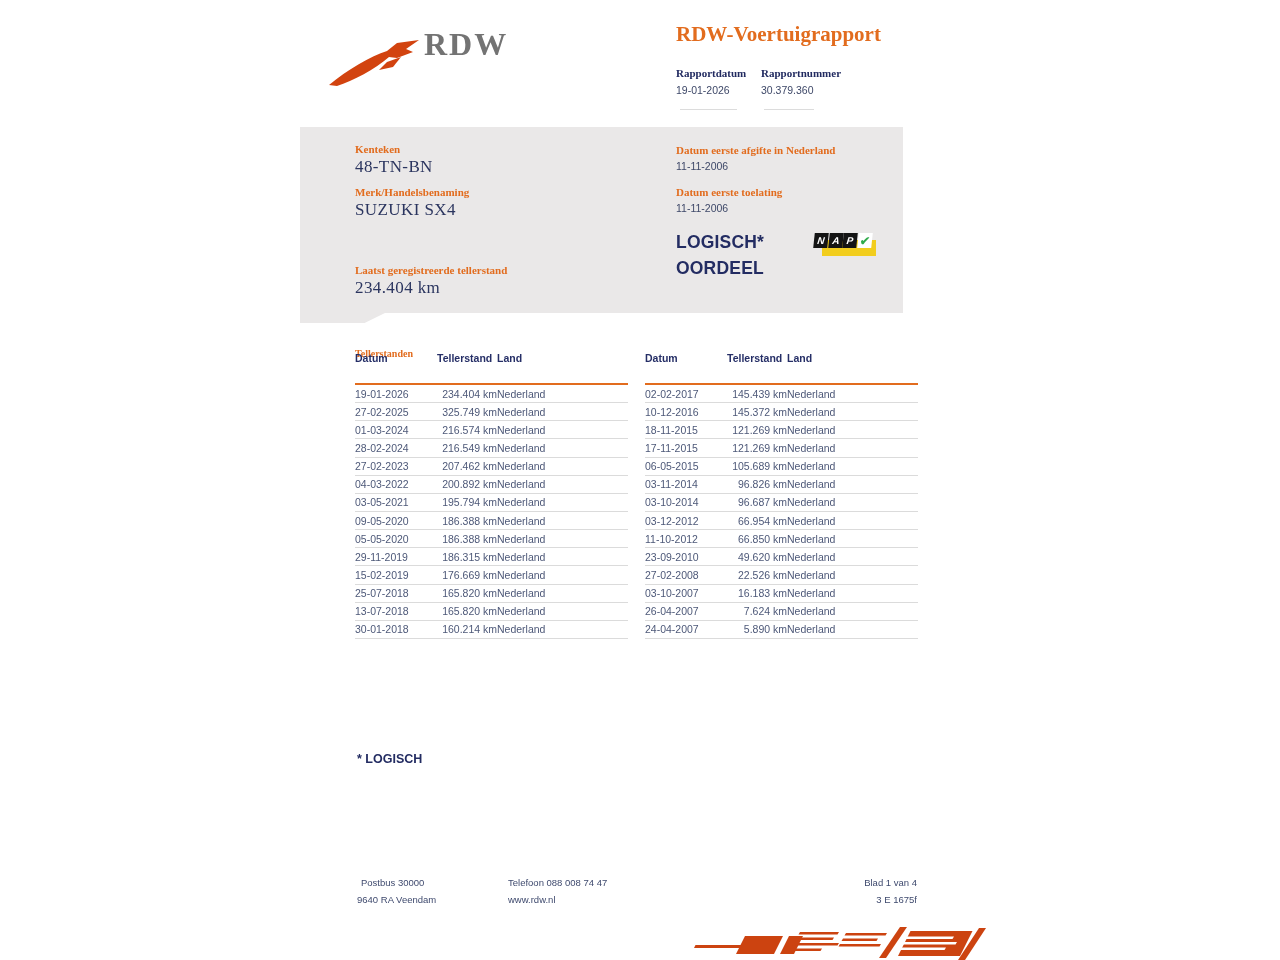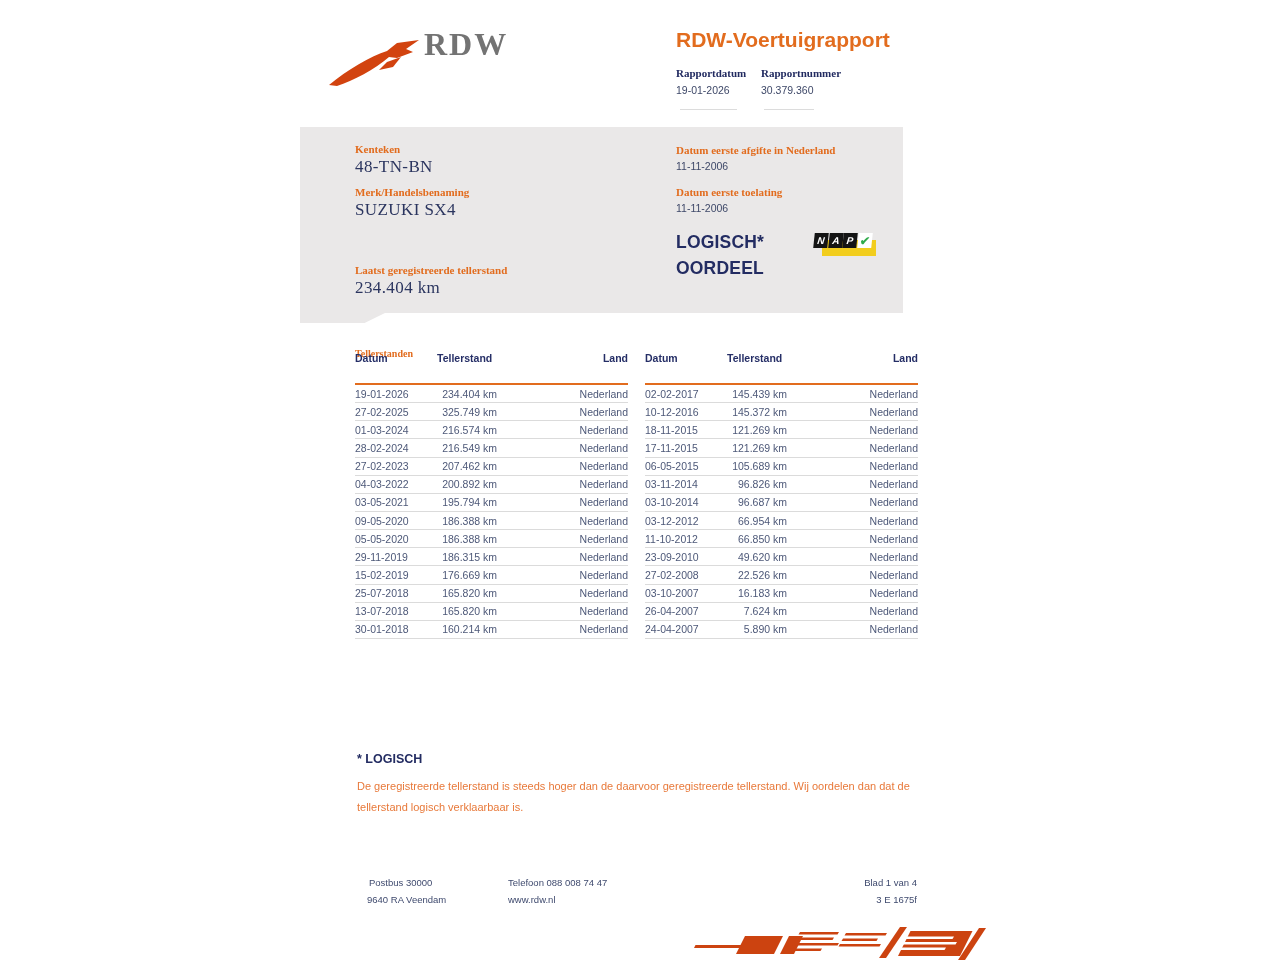--- a/index.html
+++ b/index.html
@@ -4,21 +4,21 @@
 <style>
   * { margin:0; padding:0; box-sizing:border-box; }
   html,body { width:1280px; height:960px; background:#ffffff; }
   body { font-family:"Liberation Sans", sans-serif; }
   .page { position:relative; width:1280px; height:960px; background:#ffffff; overflow:hidden; }
 
   
   .logo-mark { position:absolute; left:327px; top:36px; width:102px; height:52px; }
   .logo-text { position:absolute; left:424px; top:26px; font-family:"Liberation Serif", serif;
                font-weight:700; font-size:32px; letter-spacing:2px; color:#737373; }
-  .report-title { position:absolute; left:676px; top:28px; font-family:Liberation Sans, sans-serif;
+  .report-title { position:absolute; left:676px; top:22px; font-family:Liberation Serif, serif;
                font-weight:700; font-size:21px; color:#e26c1e; }
   .meta-label { position:absolute; top:67px; font-family:"Liberation Serif", serif;
                font-weight:700; font-size:11px; color:#212a60; }
   .meta-value { position:absolute; top:84px; font-size:10.5px; color:#3e4868; }
   .ml-date  { left:676px; } .mv-date  { left:676px; }
   .ml-num   { left:761px; } .mv-num   { left:761px; }
   .meta-rule { position:absolute; top:109px; height:1px; background:#dcdcdc; }
   .mr-1 { left:680px; width:57px; } .mr-2 { left:764px; width:50px; }
 
   
@@ -53,30 +53,30 @@
   .ttable { position:absolute; top:364px; width:273px; }
   .ttable-left { left:355px; } .ttable-right { left:645px; }
   .thead { display:flex; align-items:flex-end; height:16px; padding-bottom:19px;
                border-bottom:2px solid #e26c1e; font-weight:700; font-size:10.5px; color:#252e66; }
   .trow { display:flex; align-items:center; height:18.15px; border-bottom:1px solid #dbdbdb;
                font-size:10.5px; color:#4d5878; }
   .cell { white-space:nowrap; }
   .c-datum { width:82px; }
   .c-teller { width:60px; text-align:right; }
   .thead .c-teller { text-align:left; overflow:visible; }
-  .c-land { flex:1; text-align:right; }
+  .c-land { flex:1; }
 
   
   .footnote-title { position:absolute; left:357px; top:752px; font-weight:700; font-size:12.5px; color:#232c62; }
   .footnote-body { position:absolute; left:357px; top:776px; width:560px; font-size:11px;
                line-height:21px; color:#e8793a; }
 
   
   .foot { position:absolute; font-size:9.5px; color:#3f4a6e; }
-  .f-l1 { left:357px; top:877px;padding-left:12px; } .f-l2 { left:357px; top:894px;margin-left:10px; }
+  .f-l1 { left:349px; top:877px;padding-left:12px; } .f-l2 { left:357px; top:894px; }
   .f-m1 { left:508px; top:877px; } .f-m2 { left:508px; top:894px; }
   .f-r1 { right:363px; top:877px; text-align:right; } .f-r2 { right:363px; top:894px; text-align:right; }
 
   
   .stripes { position:absolute; left:688px; top:924px; width:300px; height:36px; }
 </style>
 </head>
 <body>
 
 <div class="page">
@@ -278,24 +278,20 @@
         </div>
         <div class="trow">
           <span class="cell c-datum">24-04-2007</span>
           <span class="cell c-teller">5.890 km</span>
           <span class="cell c-land">Nederland</span>
         </div>
       </div>
   </div>
 
   <div class="footnote-title">* LOGISCH</div>
-  <div class="footnote-body">
-    <div>De geregistreerde tellerstand is steeds hoger dan de daarvoor geregistreerde tellerstand. Wij oordelen dan dat de</div>
-    <div>tellerstand logisch verklaarbaar is.</div>
-  </div>
 
   <div class="foot f-l1">Postbus 30000</div>
   <div class="foot f-l2">9640 RA Veendam</div>
   <div class="foot f-m1">Telefoon 088 008 74 47</div>
   <div class="foot f-m2">www.rdw.nl</div>
   <div class="foot f-r1">Blad 1 van 4</div>
   <div class="foot f-r2">3 E 1675f</div>
 
   <svg class="stripes" viewBox="0 0 300 36">
     <g fill="#cc4310">

